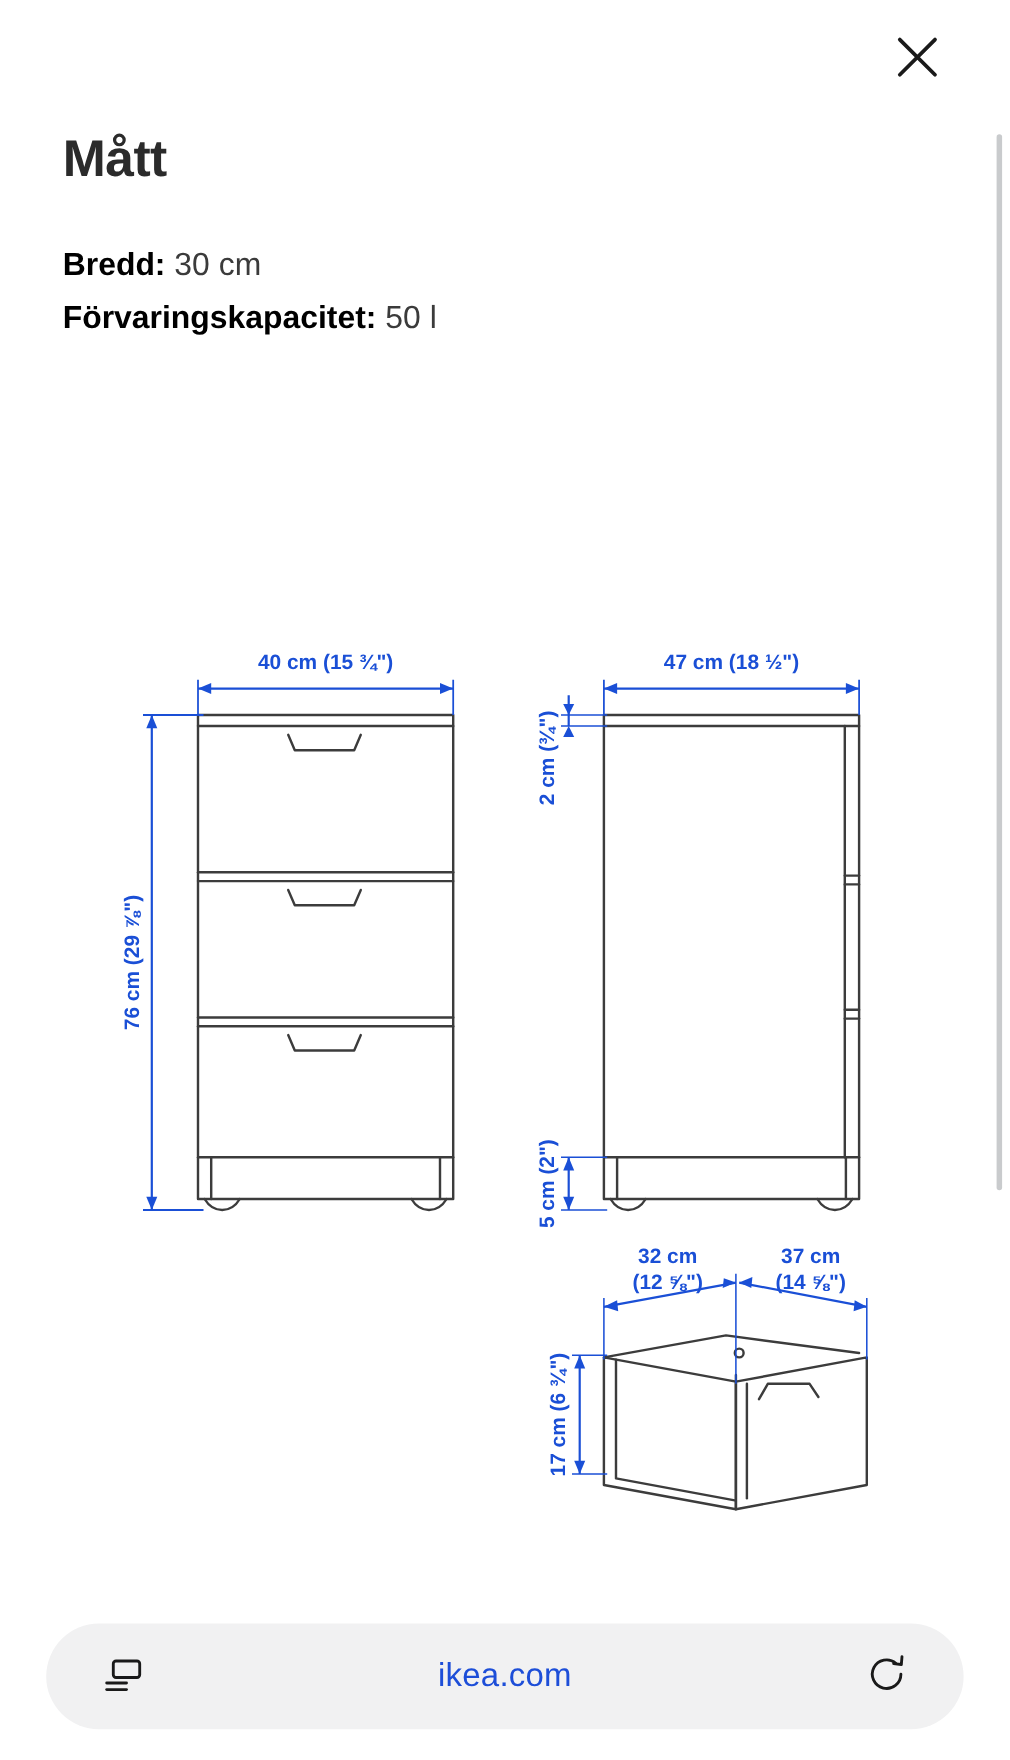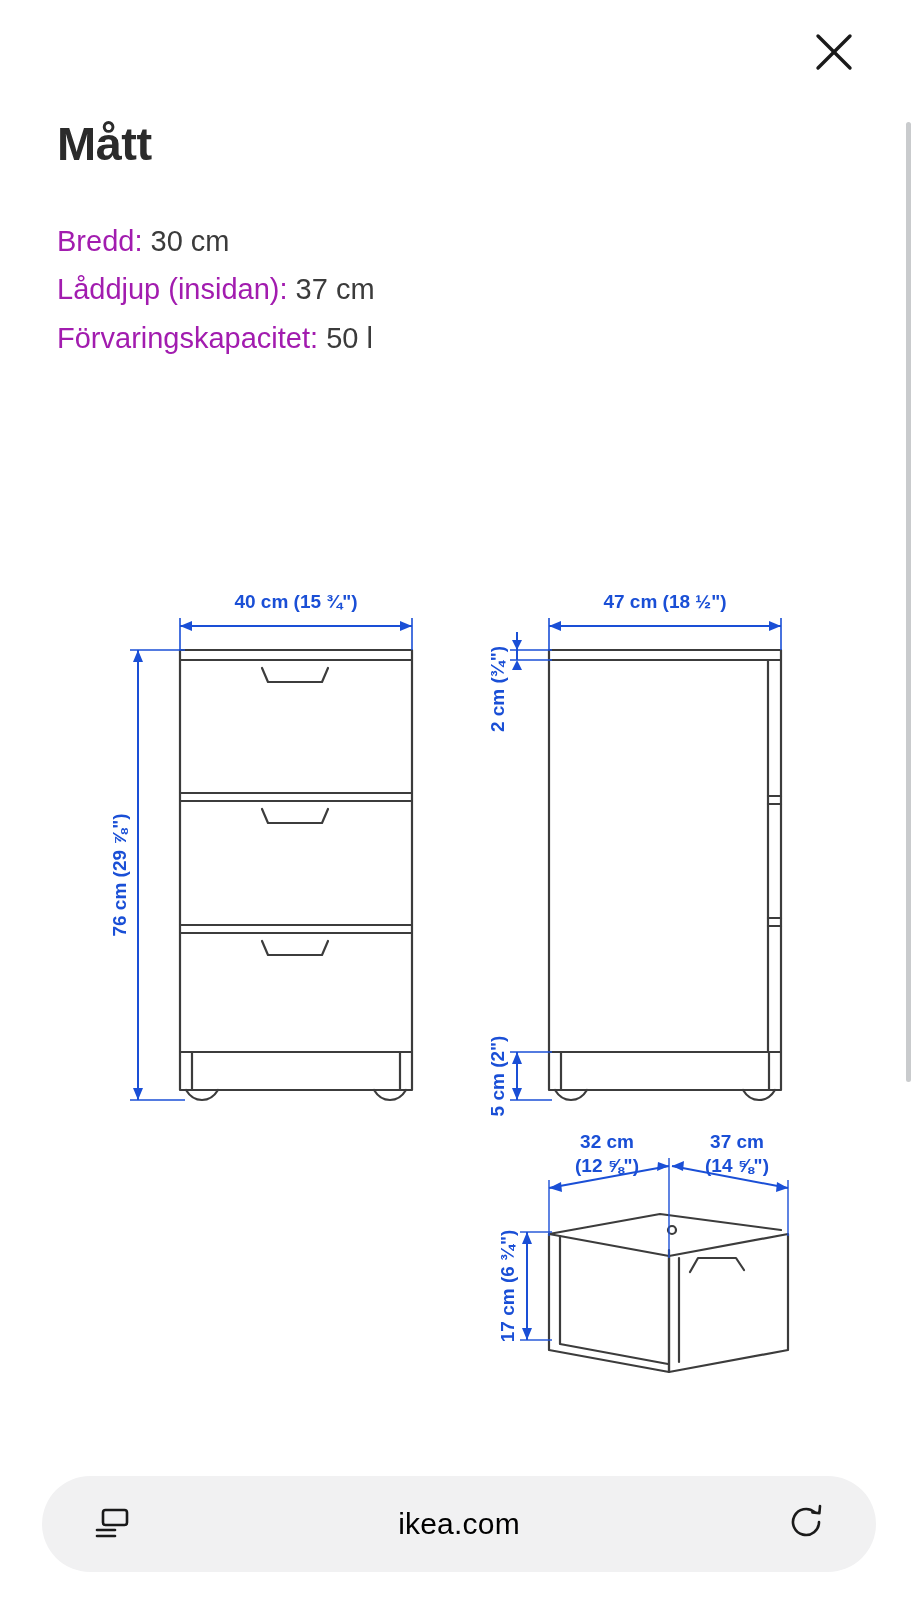--- a/index.html
+++ b/index.html
@@ -65,22 +65,22 @@
     margin: 0;
     padding: 47px 0 0 57px;
     list-style: none;
   }
   .specs li {
     font-size: 29px;
     line-height: 48.5px;
     color: #3b3b3b;
   }
   .specs li .lbl {
-    font-weight: normal;
-    color: #a21caf;
+    font-weight: bold;
+    color: #000000;
   }
   .specs li .val {
     font-weight: normal;
     color: #3b3b3b;
   }
 
   
   .diagram {
     position: absolute;
     left: 0;
@@ -109,21 +109,21 @@
     height: 60px;
     display: flex;
     align-items: center;
     justify-content: center;
     cursor: pointer;
   }
   .bar-url {
     flex: 1;
     text-align: center;
     font-size: 30px;
-    color: #000000;
+    color: #1d4ed8;
     letter-spacing: 0.2px;
   }
   .bar-pad {
     position: absolute;
     left: 42px;
     bottom: 0;
     width: 834px;
     height: 28px;
   }
 </style>
@@ -143,24 +143,20 @@
 
   <div class="scroll-indicator"></div>
 
   <div class="content">
     <h1 class="page-title">Mått</h1>
 
     <ul class="specs">
       <li>
         <span class="lbl">Bredd:</span>
         <span class="val">30 cm</span>
-      </li>
-      <li>
-        <span class="lbl">Låddjup (insidan):</span>
-        <span class="val">37 cm</span>
       </li>
       <li>
         <span class="lbl">Förvaringskapacitet:</span>
         <span class="val">50 l</span>
       </li>
     </ul>
   </div>
 
   <div class="diagram">
     <svg width="918" height="830" viewBox="0 0 918 830">

